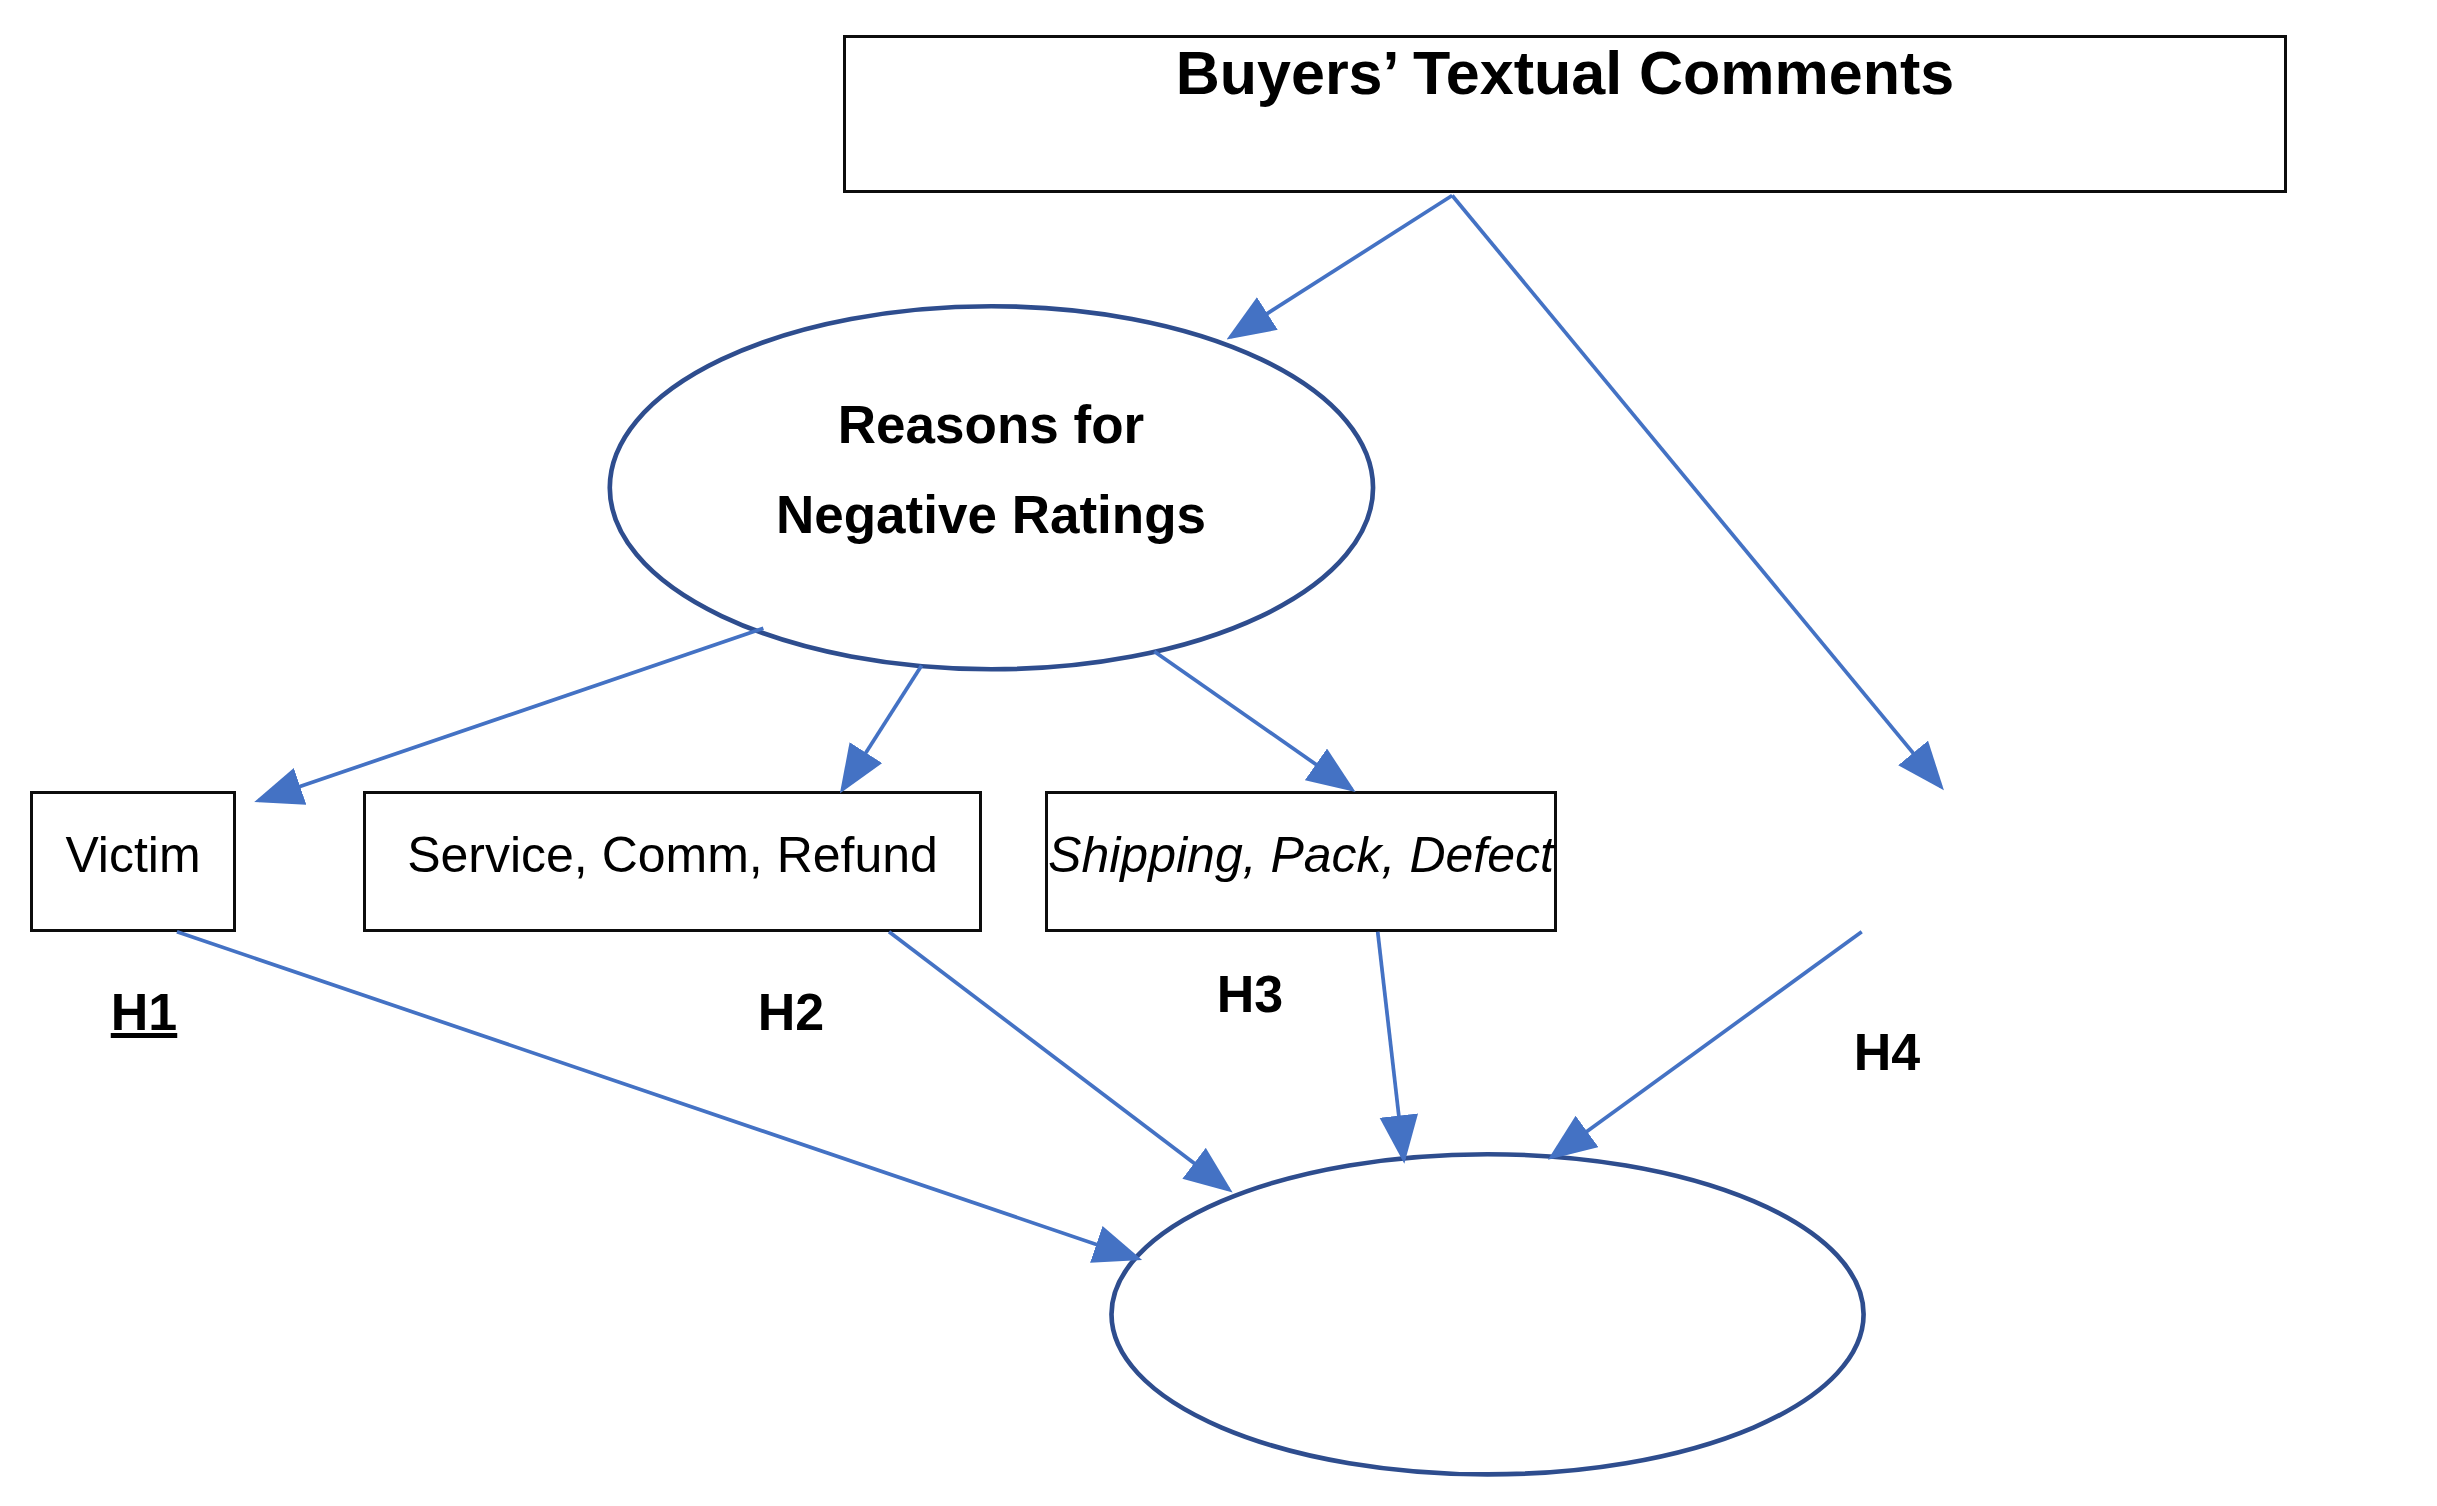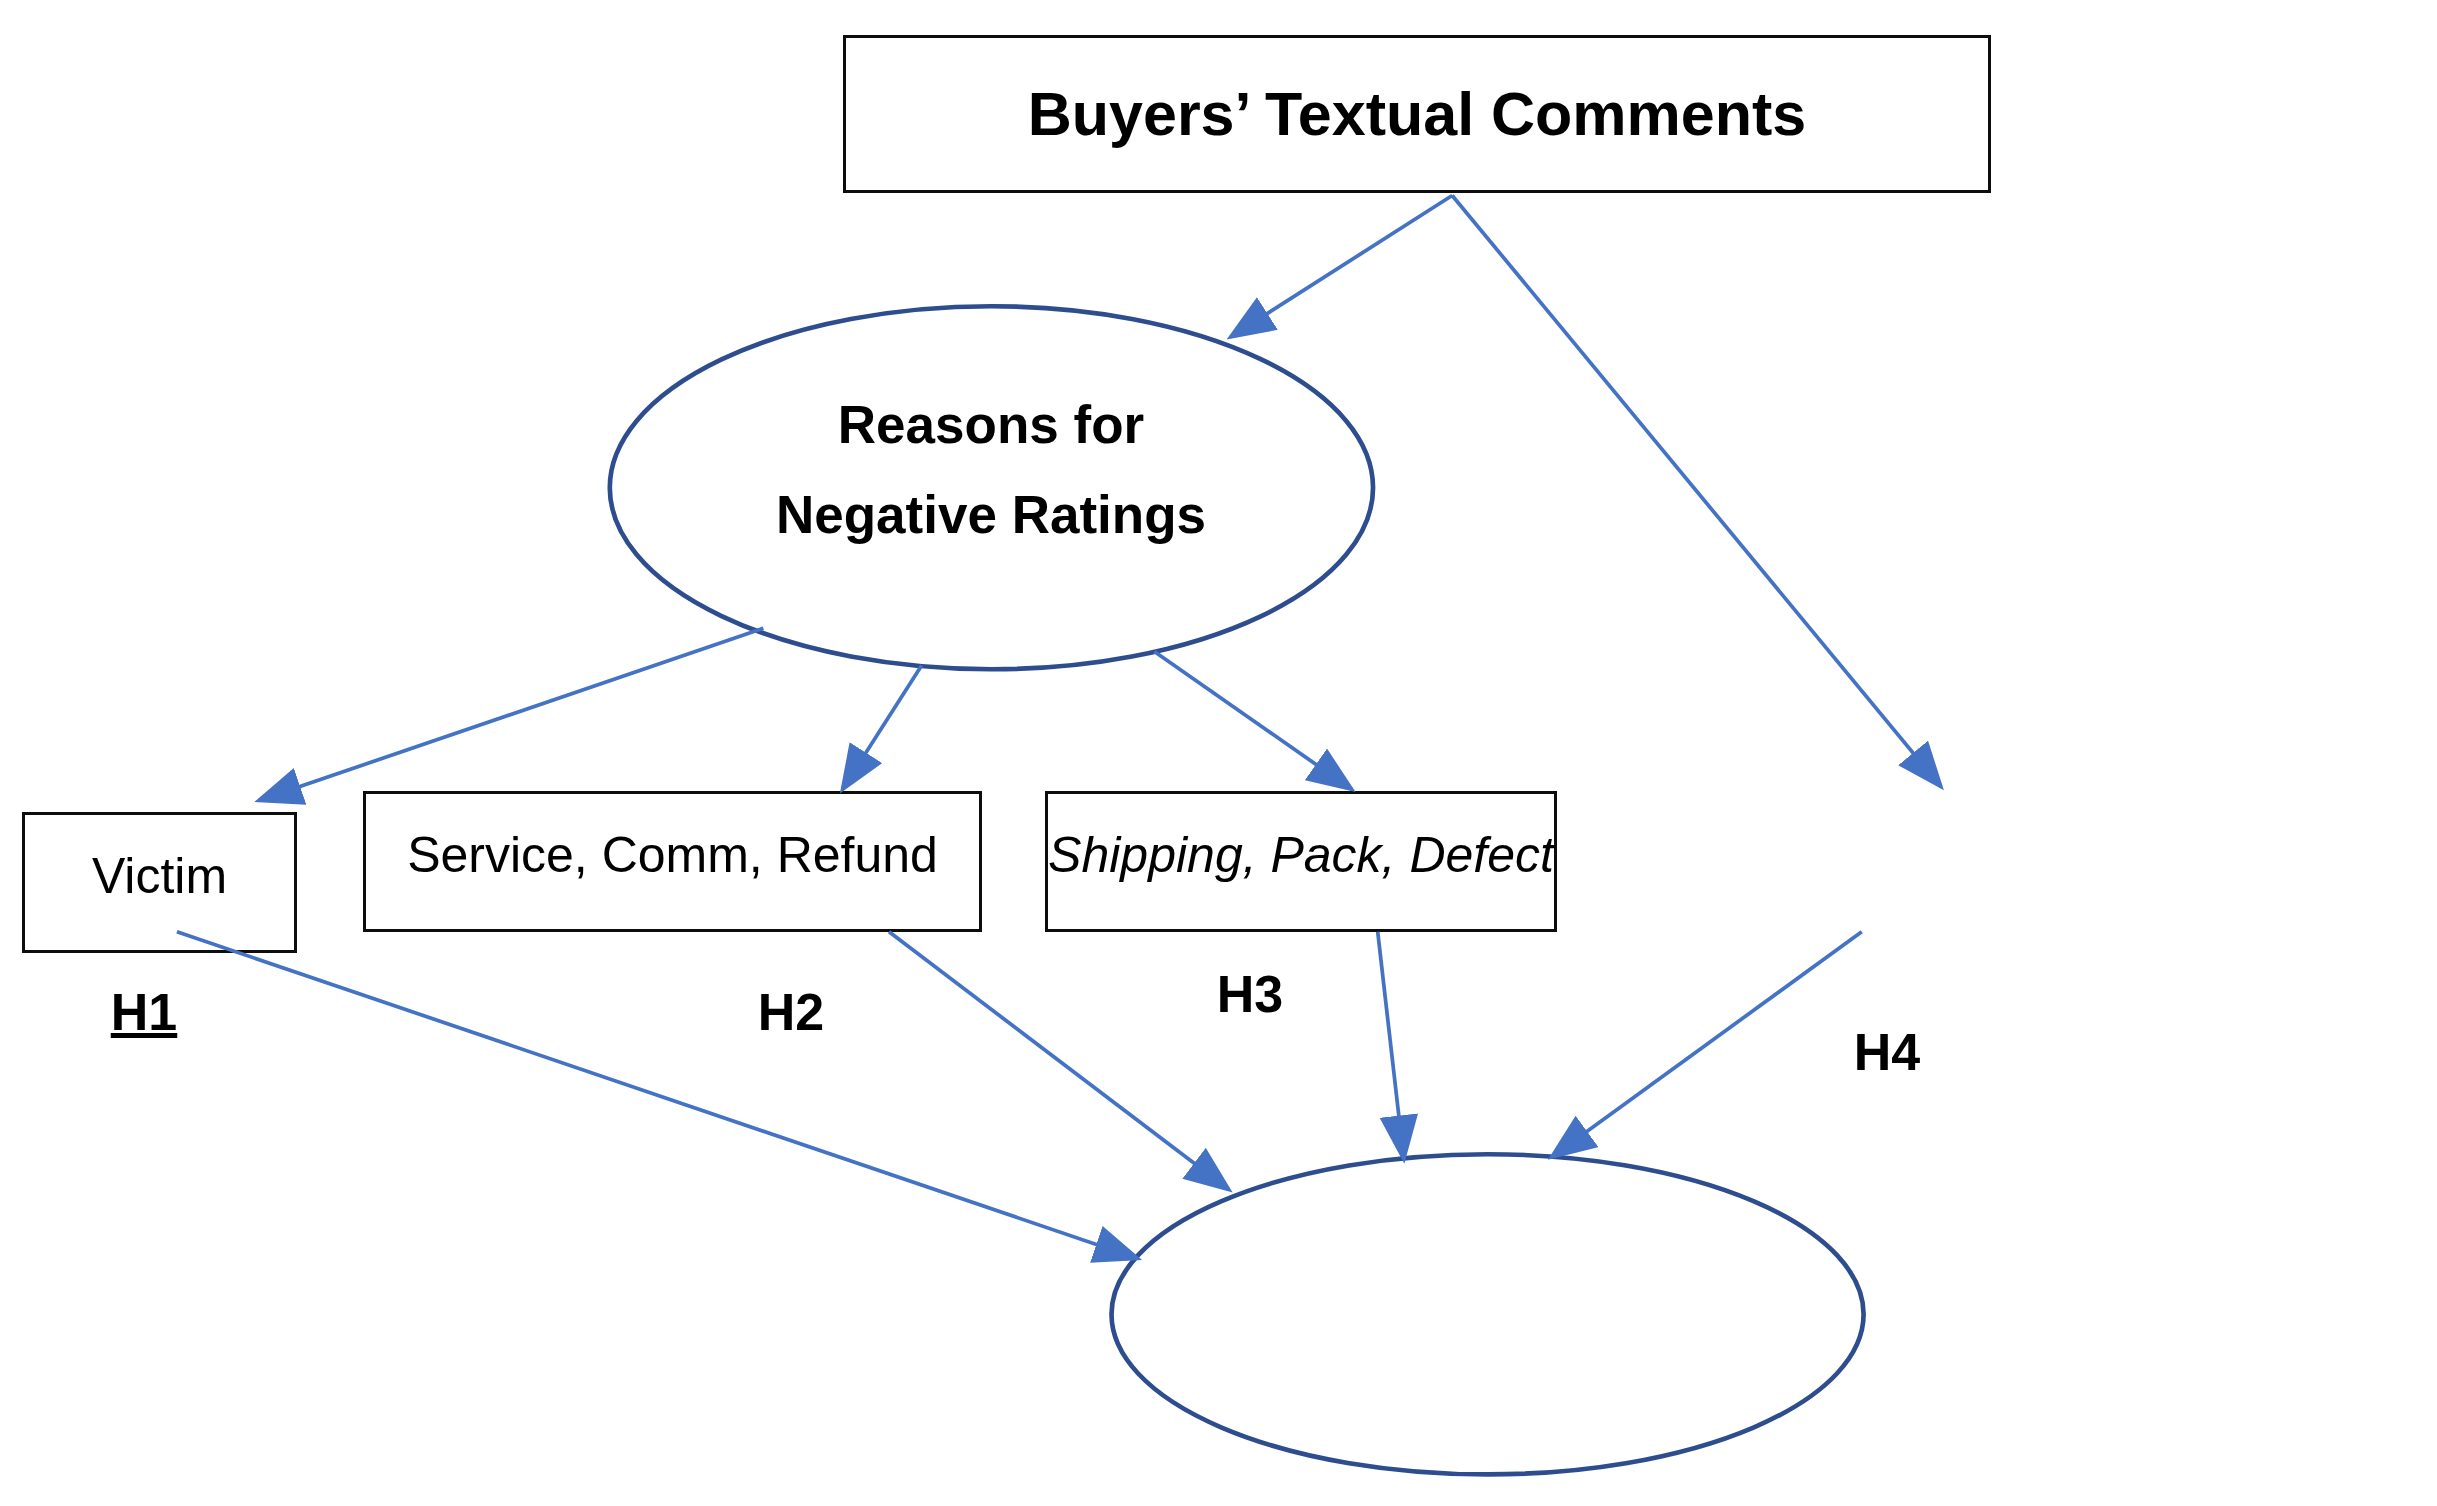--- a/index.html
+++ b/index.html
@@ -32,33 +32,32 @@
     border:3.7px solid var(--box-border);
     box-sizing:border-box;
     display:flex;
     justify-content:center;
     align-items:flex-start;
     text-align:center;
     white-space:nowrap;
   }
   .title-box{
     left:843px; top:35px;
-    width:1148px; height:158px;
-    align-items:center;
+    width:1444px; height:158px;
     font-size:61px;
     font-weight:700;
   }
   .row-box{
     top:791px;
     height:141px;
     padding-top:32px;
     font-size:50px;
     font-weight:400;
   }
-  .box-victim   { left:22px;   width:275px;margin-top:21px; }
+  .box-victim   { left:30px;   width:206px; }
   .box-service  { left:363px;  width:619px; }
   .box-shipping { left:1045px; width:512px;font-style:italic; }
   .box-embedded { left:1733px; width:679px; }
 
   .ellipse-label{
     position:absolute;
     text-align:center;
     font-weight:700;
     transform:translate(-50%,-50%);
     white-space:nowrap;

